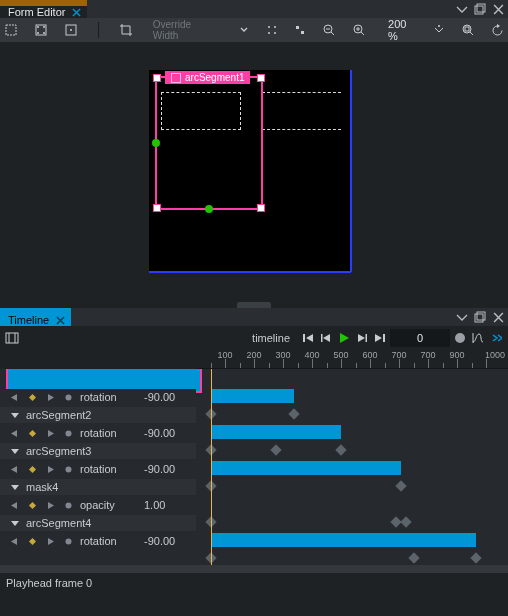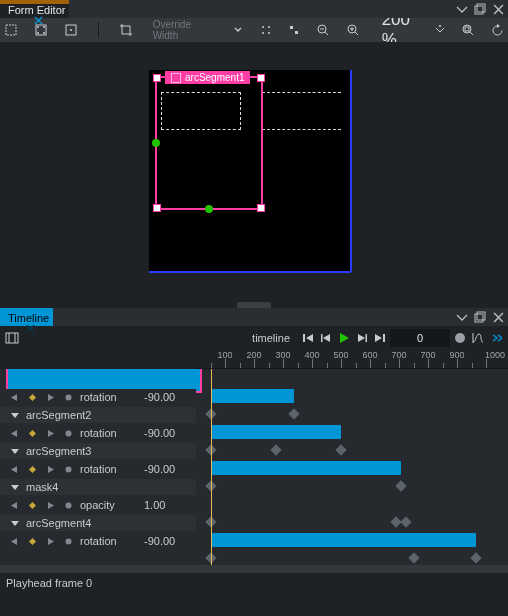--- a/index.html
+++ b/index.html
@@ -1,30 +1,30 @@
 <!DOCTYPE html>
 <html><head>
 <meta charset="utf-8">
 <style>
   html,body{margin:0;padding:0;background:#1f2225;font-family:"Segoe UI",Arial,sans-serif;font-size:11px;color:#c8ccd0;width:508px;height:616px;overflow:hidden;}
   .panel{display:flex;flex-direction:column;}
   
   .tabbar{height:18px;background:#2a2e32;display:flex;align-items:stretch;position:relative;}
   .tab{display:flex;align-items:center;padding:0 4px 0 8px;background:#34383c;border-top:2px solid transparent;}
-  .tab.active{background:#1f2225;border-top:4px solid #a16207;color:#e3e6e9;flex-direction:column;}
+  .tab.active{background:#1f2225;border-top:6px solid #a16207;color:#e3e6e9;}
   .smallx{width:14px;height:14px;display:flex;align-items:center;justify-content:center;margin-left:4px;color:#0096d6;}
   .tabbar .wincontrols{margin-left:auto;display:flex;align-items:center;padding-right:2px;gap:2px;}
   .ico{width:16px;height:16px;display:flex;align-items:center;justify-content:center;color:#b9bec3;}
   .ico svg{display:block;}
   
   .fe-toolbar{height:24px;background:#34383c;display:flex;align-items:center;padding:0 4px;gap:16px;}
   .vsep{width:1px;height:16px;background:#1a1d1f;margin:0 4px;}
   .ow{color:#72787e;font-size:10px;padding:0 4px;}
   .spacer{flex:1;}
-  .zoomtxt{color:#dfe3e7;padding:0 6px;font-size:17px;}
+  .zoomtxt{color:#dfe3e7;padding:0 6px;font-size:11px;}
   .canvas-area{height:266px;background:#1f2225;display:flex;align-items:center;justify-content:center;position:relative;}
   .stage{width:202px;height:202px;background:#000;position:relative;margin-left:-8px;margin-top:-8px;}
   .stage .edge-r{position:absolute;right:-1px;top:0;width:2px;height:100%;background:#2a3cff;}
   .stage .edge-b{position:absolute;bottom:-1px;left:0;height:2px;width:100%;background:#2a3cff;}
   .mask-a,.mask-b{position:absolute;border:1px dashed #dcdcdc;width:78px;height:36px;}
   .mask-a{left:12px;top:22px;}
   .mask-b{right:10px;top:22px;border-right:none;}
   .sel{position:absolute;left:6px;top:6px;width:104px;height:130px;border:2px solid #ff3ea5;}
   .sel .h{position:absolute;width:6px;height:6px;background:#fff;border:1px solid #ff3ea5;}
   .sel .h.tl{left:-4px;top:-4px;} .sel .h.tr{right:-4px;top:-4px;}

